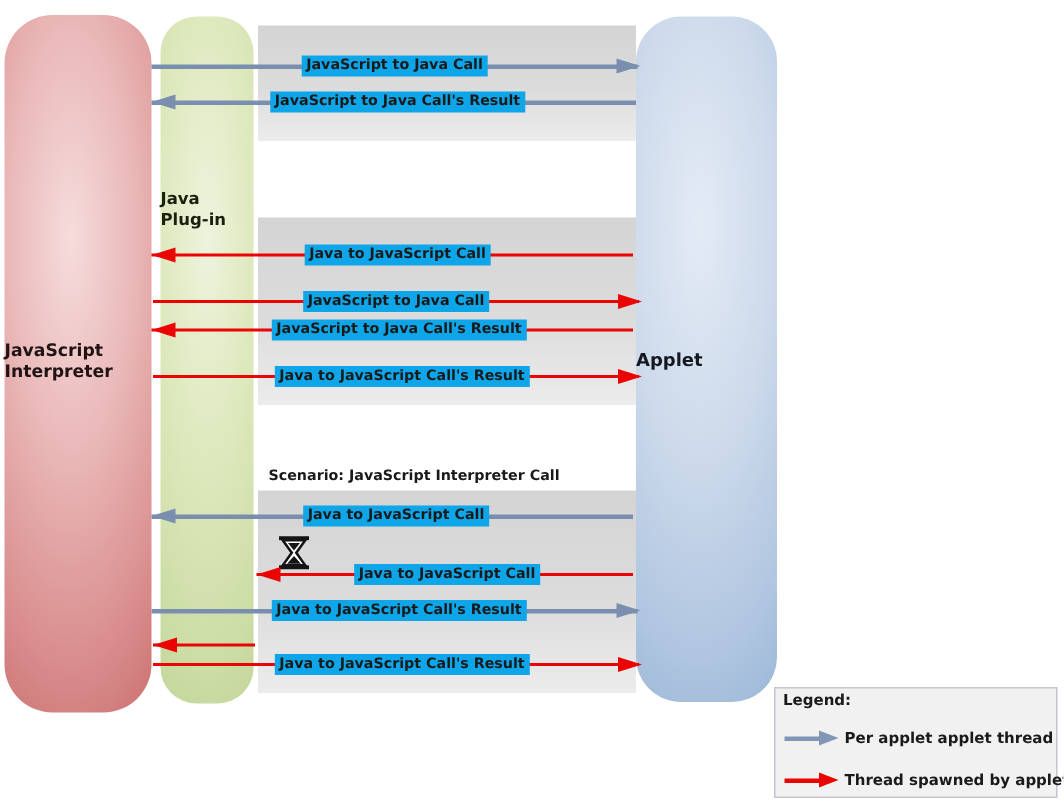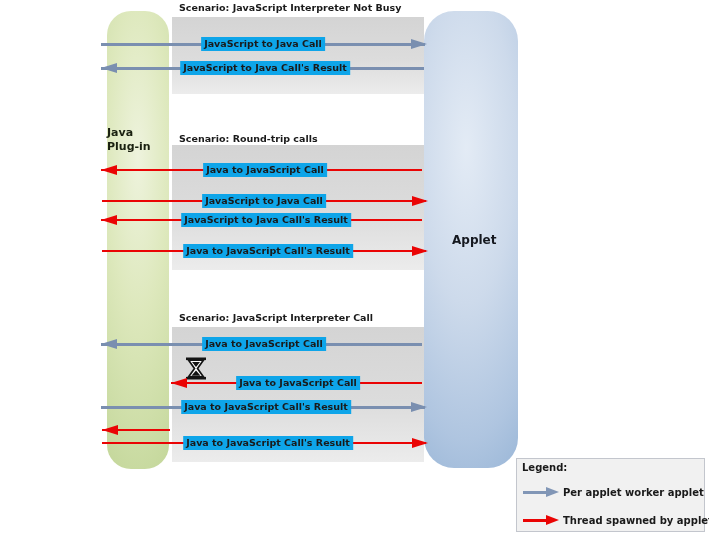--- a/index.html
+++ b/index.html
@@ -20,21 +20,21 @@
   .col-blue{
     left:424px;top:11px;width:94px;height:457px;border-radius:30px;
     background:radial-gradient(ellipse 130% 85% at 45% 30%, #e3ebf5 0%, #cddaeb 40%, #afc5e0 75%, #92b1d4 100%);
   }
   .col-label{
     position:absolute;left:0;right:0;
     font-weight:bold;color:#1f1313;
   }
   .col-red .col-label{top:216px;font-size:11.5px;line-height:14px;}
   .col-green .col-label{top:115px;font-size:11px;line-height:14px;color:#1a2010;}
-  .col-blue .col-label{top:222px;font-size:12px;line-height:14px;color:#15181f;margin-left:28px;}
+  .col-blue .col-label{top:222px;font-size:12px;line-height:14px;color:#15181f;}
 
   
   .panel{
     position:absolute;left:172px;width:252px;
     background:linear-gradient(180deg,#d4d4d4 0%,#dcdcdc 55%,#ececec 100%);
   }
   .panel-1{top:17px;height:77px;}
   .panel-2{top:145px;height:125px;}
   .panel-3{top:327px;height:135px;}
 
@@ -84,38 +84,42 @@
   .lg-arrow .head{position:absolute;right:0;top:0;width:0;height:0;
     border-top:5px solid transparent;border-bottom:5px solid transparent;
     border-left:13px solid currentColor;}
   .legend-row .lbl{font-size:10px;font-weight:bold;white-space:nowrap;}
 </style>
 </head>
 <body>
 
 <div class="stage">
 
+  <div class="col col-red">
+    <div class="col-label">
+      <div>JavaScript</div>
+      <div>Interpreter</div>
+    </div>
+  </div>
   <div class="col col-green">
     <div class="col-label">
       <div>Java</div>
       <div>Plug-in</div>
     </div>
   </div>
   <div class="col col-blue">
     <div class="col-label">
       <div>Applet</div>
     </div>
   </div>
 
   <div class="panel panel-1"></div>
   <div class="panel panel-2"></div>
   <div class="panel panel-3"></div>
 
-  <div class="scn-title scn-title-1">Scenario: JavaScript Interpreter Not Busy</div>
-  <div class="scn-title scn-title-2">Scenario: Round-trip calls</div>
   <div class="scn-title scn-title-3">Scenario: JavaScript Interpreter Call</div>
 
   <div class="arrow blue right" style="left:101px;top:44px;width:326px">
     <div class="shaft"></div>
     <div class="head"></div>
     <span class="albl" style="left:162px">JavaScript to Java Call</span>
   </div>
   <div class="arrow blue left" style="left:101px;top:68px;width:325px">
     <div class="shaft"></div>
     <div class="head"></div>
@@ -177,21 +181,21 @@
     <span class="albl" style="left:166px">Java to JavaScript Call's Result</span>
   </div>
 
   <div class="legend">
     <div class="legend-title">Legend:</div>
     <div class="legend-row lr1">
       <span class="lg-arrow blue">
         <span class="shaft"></span>
         <span class="head"></span>
       </span>
-      <span class="lbl">Per applet worker applet</span>
+      <span class="lbl">Per applet applet thread</span>
     </div>
     <div class="legend-row lr2">
       <span class="lg-arrow red">
         <span class="shaft"></span>
         <span class="head"></span>
       </span>
       <span class="lbl">Thread spawned by applet</span>
     </div>
   </div>
 

